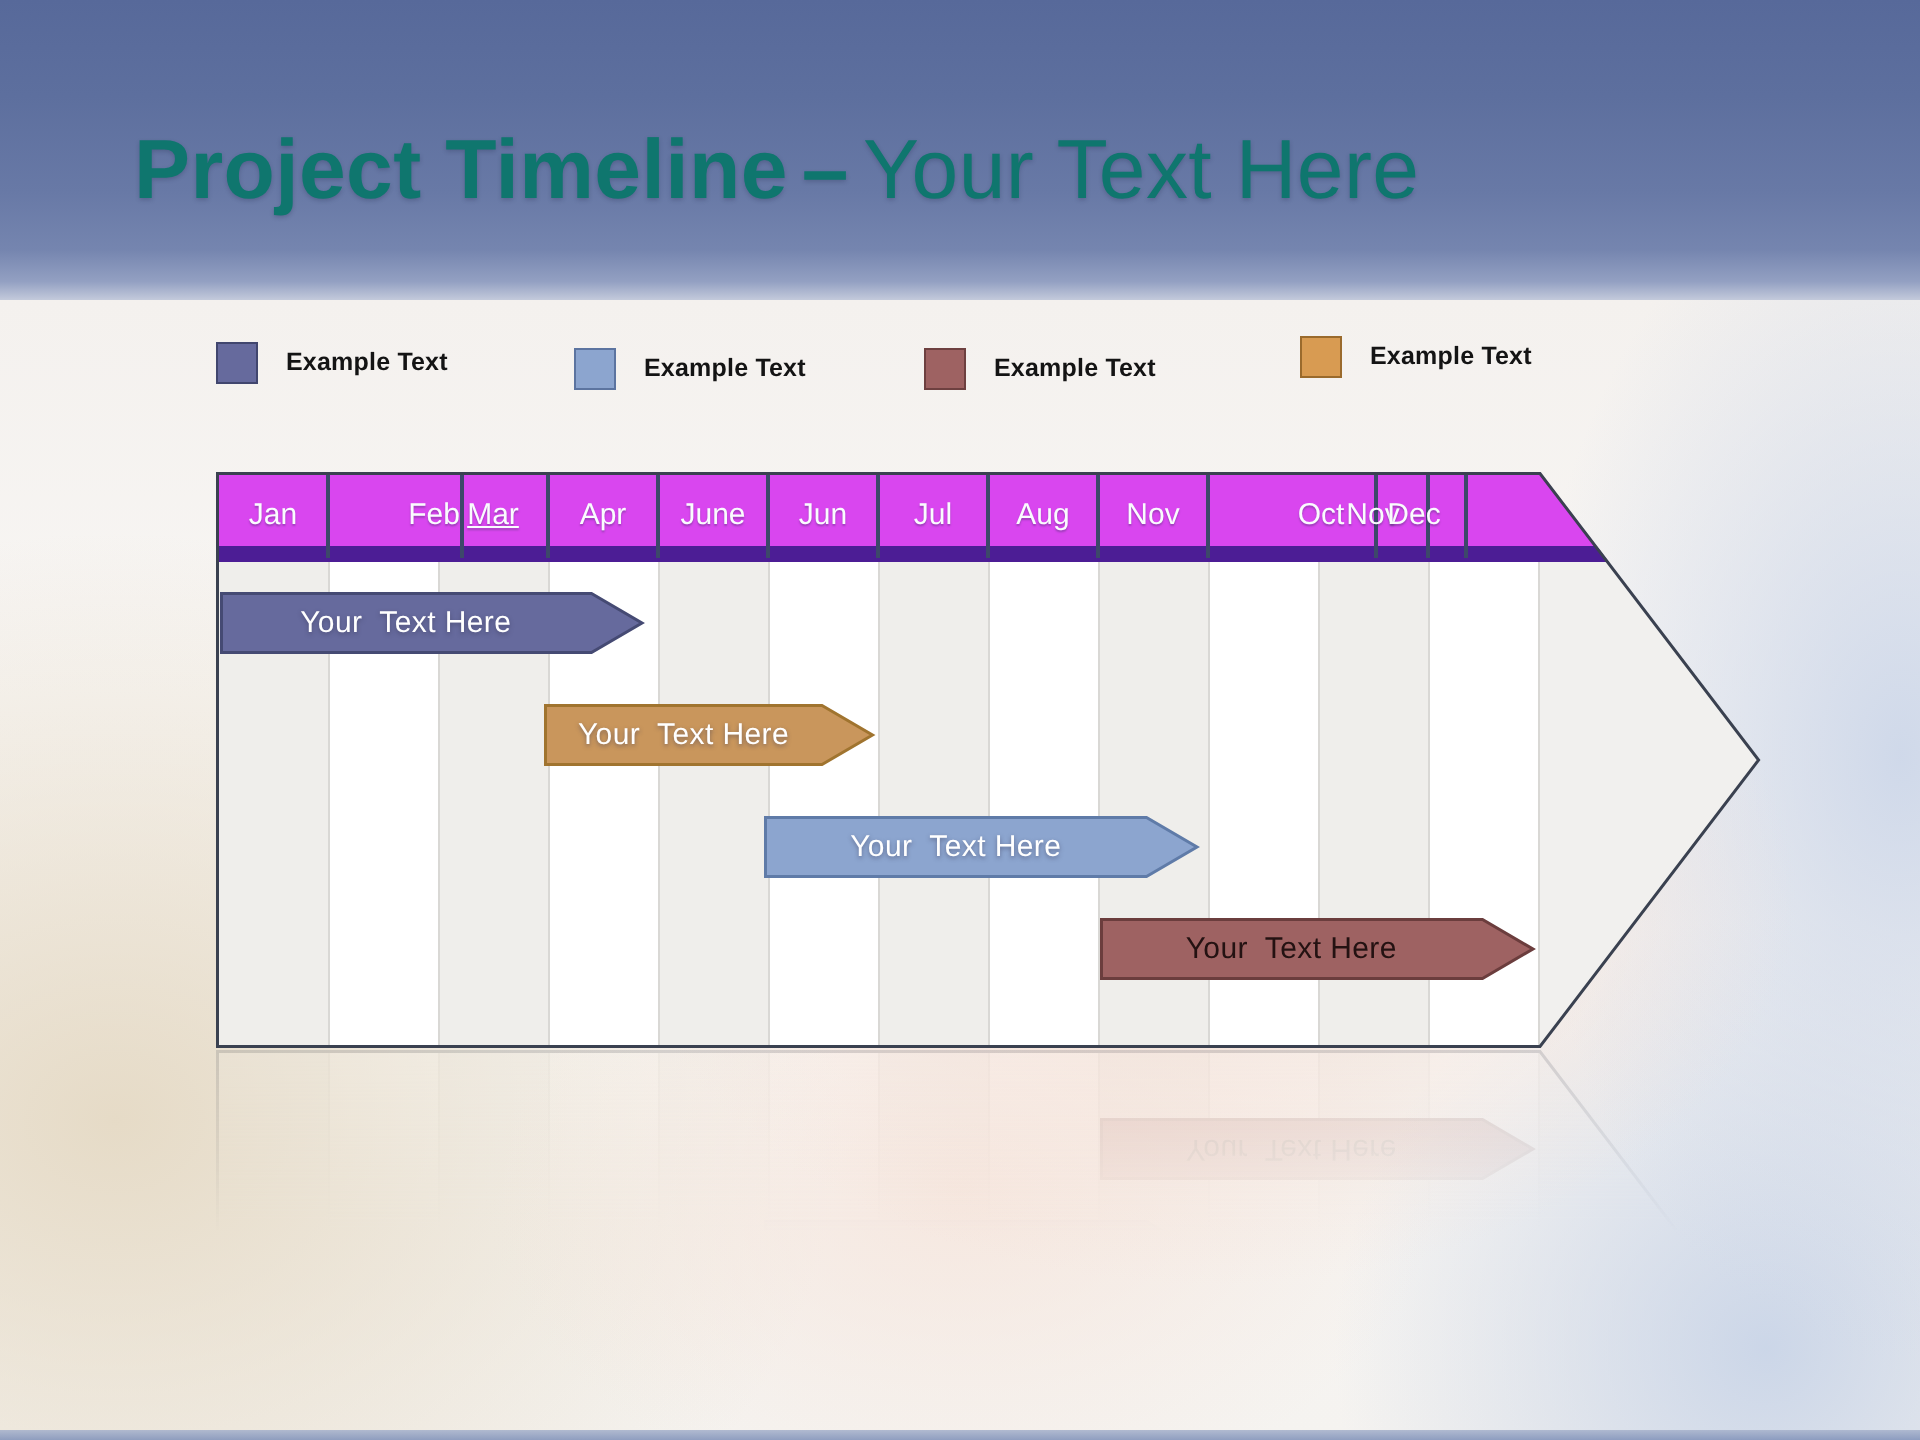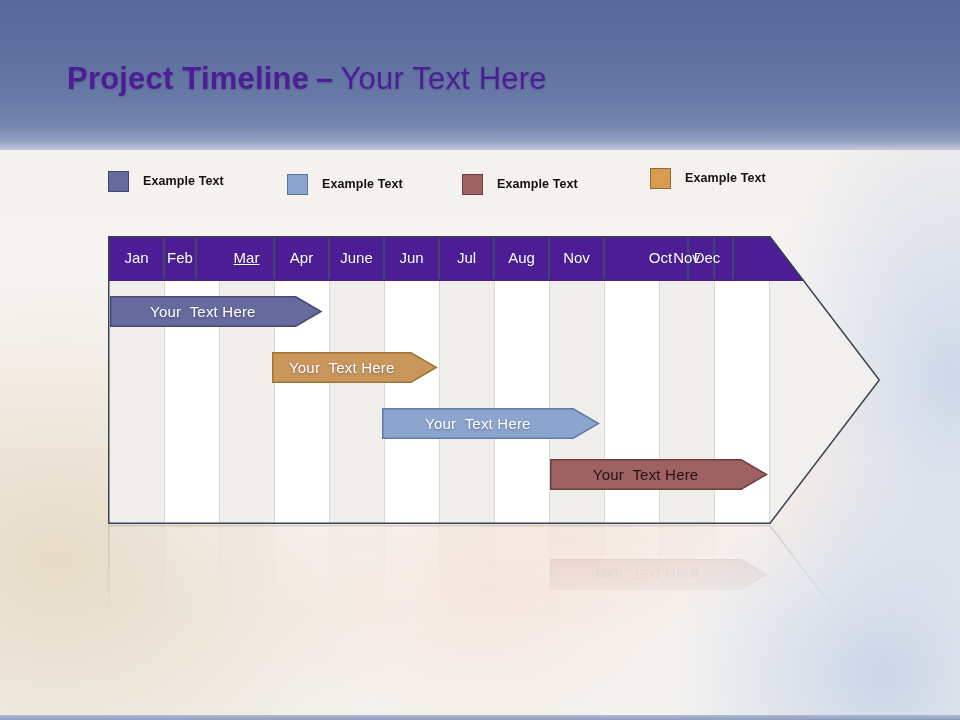--- a/index.html
+++ b/index.html
@@ -25,41 +25,41 @@
       radial-gradient(300px 300px at 92% 92%, rgba(199,211,231,0.9), rgba(199,211,231,0) 72%),
       linear-gradient(180deg, #F4F1EE 0%, #F8F6F4 35%, #F5F3F0 100%);
   }
   .bottom-strip{
     position:absolute;left:0;bottom:0;width:100%;height:5px;
     background:linear-gradient(180deg,#A9B4CD,#8495BB);opacity:.9;
   }
   
   .title{
     position:absolute;left:67px;top:61px;margin:0;
-    color:#4c1d95;font-size:31px;font-weight:400;letter-spacing:.2px;
+    color:#0f766e;font-size:42px;font-weight:400;letter-spacing:.2px;
     text-shadow:0 1px 2px rgba(30,40,70,.25);
   }
   .t-bold{font-weight:700;}
   .t-sep{font-weight:700;padding:0 7px;}
   .t-light{font-weight:400;}
   
   .legend-item{position:absolute;display:flex;align-items:center;gap:14px;height:22px;}
   .legend-swatch{width:21px;height:21px;box-sizing:border-box;border:1px solid #444;}
   .legend-label{font-size:12.5px;font-weight:700;color:#141414;letter-spacing:.1px;}
   
   .chart{position:absolute;left:0;top:0;width:774px;height:288px;}
   #chart{left:108px;top:236px;}
   .arrow-clip{
     position:absolute;inset:0;
     clip-path:polygon(0 0, 662px 0, 772px 144px, 662px 288px, 0 288px);
   }
   .arrow-bg{position:absolute;inset:0;background:#F1F0EE;}
   .header-band{
     position:absolute;left:0;top:0;width:100%;height:45px;
-    background:#4c1d95;border-bottom:2px solid #4c1d95;box-sizing:border-box;
+    background:#d946ef;border-bottom:8px solid #4c1d95;box-sizing:border-box;
   }
   .month-cell{
     position:absolute;top:0;height:43px;line-height:43px;box-sizing:border-box;
     text-align:center;color:#FAFBFE;font-size:15px;
     border-right:2px solid #3D486A;
     text-shadow:0 1px 1px rgba(40,50,80,.35);
   }
   .body-col{position:absolute;top:45px;height:243px;box-sizing:border-box;border-right:1px solid #D9D8D5;}
   .col-odd{background:#EFEEEB;}
   .col-even{background:#FFFFFF;}
@@ -109,21 +109,21 @@
         <span class="legend-swatch" style="background: rgb(216, 155, 82); border-color: rgb(154, 106, 44);"></span>
         <span class="legend-label">Example Text</span>
       </div>
     </div>
 
   <div class="chart" id="chart">
     <div class="arrow-clip">
       <div class="arrow-bg"></div>
       <div class="header-band" id="headerBand">
           <div class="month-cell" style="left: 2px; width: 55px;">Jan</div>
-          <div class="month-cell" style="left: 57px; width: 32px;">Feb</div>
+          <div class="month-cell" style="left: 57px; width: 67px; text-align: right;">Feb</div>
           <div class="month-cell" style="left: 112px; width: 55px; text-decoration: underline;">Mar</div>
           <div class="month-cell" style="left: 167px; width: 55px;">Apr</div>
           <div class="month-cell" style="left: 222px; width: 55px;">June</div>
           <div class="month-cell" style="left: 277px; width: 55px;">Jun</div>
           <div class="month-cell" style="left: 332px; width: 55px;">Jul</div>
           <div class="month-cell" style="left: 387px; width: 55px;">Aug</div>
           <div class="month-cell" style="left: 442px; width: 55px;">Nov</div>
           <div class="month-cell" style="left: 526px; width: 55px;">Oct</div>
           <div class="month-cell" style="left: 552px; width: 55px;">Nov</div>
           <div class="month-cell" style="left: 574px; width: 52px; text-align: center;">Dec</div>

